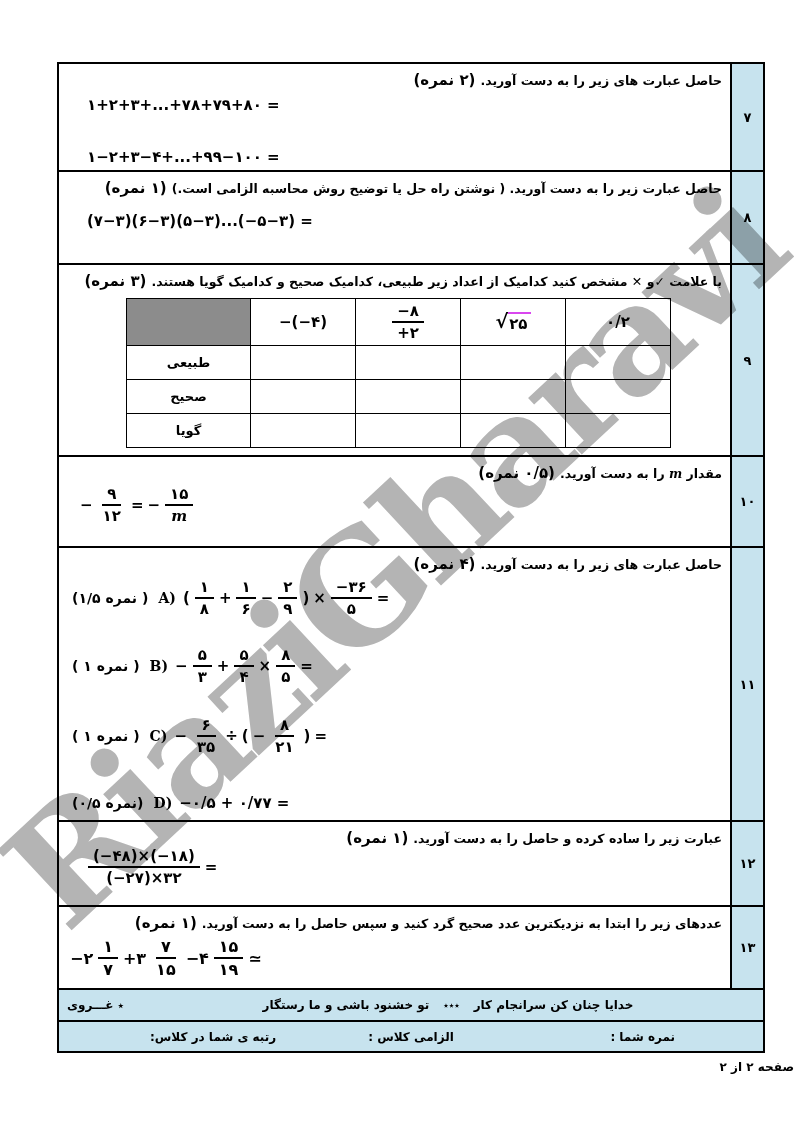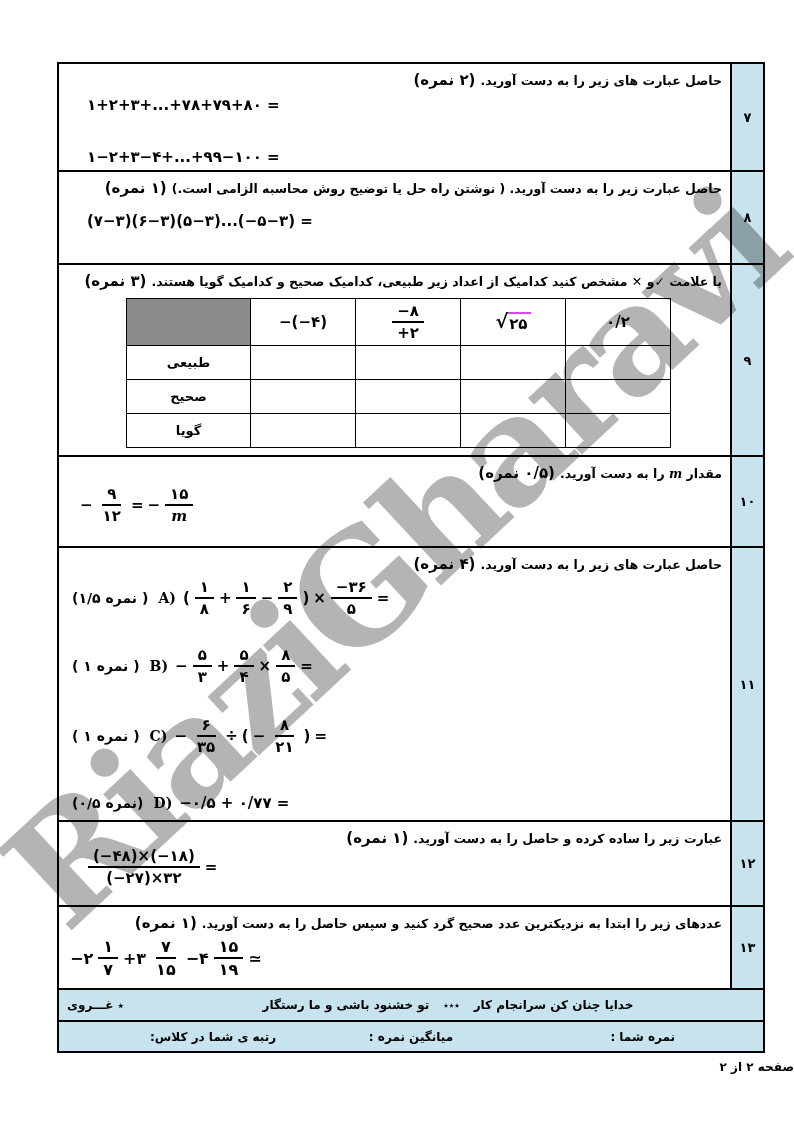--- a/index.html
+++ b/index.html
@@ -241,19 +241,19 @@
     <span class="prayer-group">
       <span>خدایا چنان کن سرانجام کار</span>
       <span class="stars">٭٭٭</span>
       <span>تو خشنود باشی  و ما رستگار</span>
     </span>
     <span class="signature">٭ غـــروی</span>
   </div>
 
   <div class="row frow" style="height:29px">
     <span class="score-you">نمره شما :</span>
-    <span class="score-avg">میانگین نمره :</span>
+    <span class="score-avg">الزامی کلاس :</span>
     <span class="score-rank">رتبه ی شما در کلاس:</span>
   </div>
 
 </div>
 
 <div class="pagelabel">صفحه ۲ از ۲</div>
 
 </body></html>

